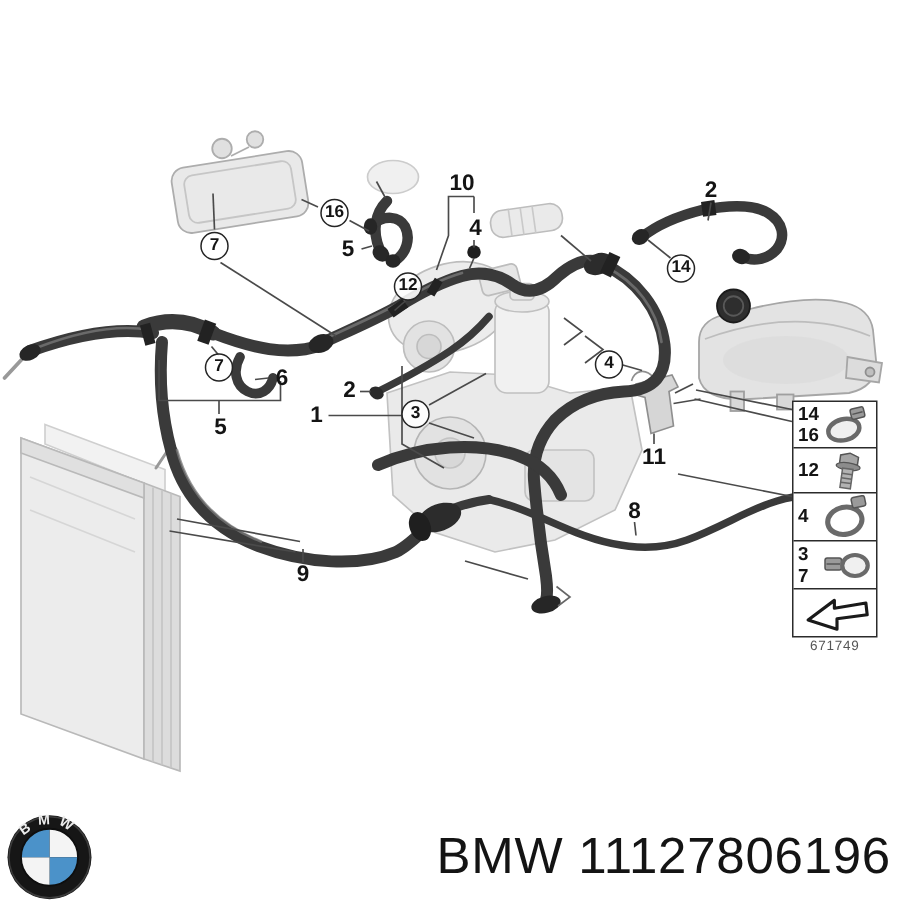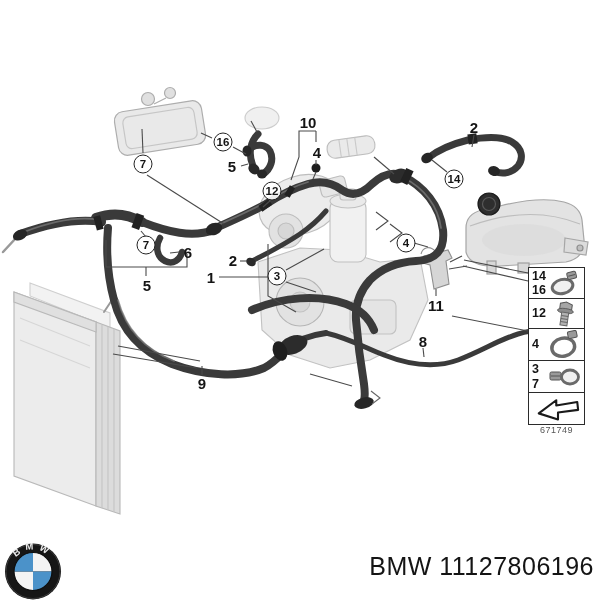--- a/index.html
+++ b/index.html
@@ -18,21 +18,21 @@
       background:#fff;box-sizing:border-box;}
   .lrow{display:flex;align-items:center;border-bottom:1.6px solid #2b2b2b;
       padding:0 1px 0 3px;box-sizing:border-box;}
   .lrow:last-child{border-bottom:none;justify-content:center;}
   .lnums{display:flex;flex-direction:column;justify-content:center;width:15px;
       font-weight:bold;font-size:12.5px;color:#141414;line-height:1.15;}
   .licon{flex:1;display:flex;align-items:center;justify-content:center;}
   .lcap{position:absolute;left:528px;top:425px;width:57px;text-align:center;
       font-size:9px;color:#555;letter-spacing:.5px;}
   
-  .part-number{position:absolute;right:6px;top:552px;font-size:25px;color:#141414;
+  .part-number{position:absolute;right:6px;top:552px;font-size:34px;color:#141414;
       letter-spacing:.5px;}
   .logo{position:absolute;left:3px;top:543px;}
 </style>
 </head>
 <body>
 
 <div class="frame">
 
   <svg class="art" width="600" height="540" viewBox="0 0 600 540">
 

